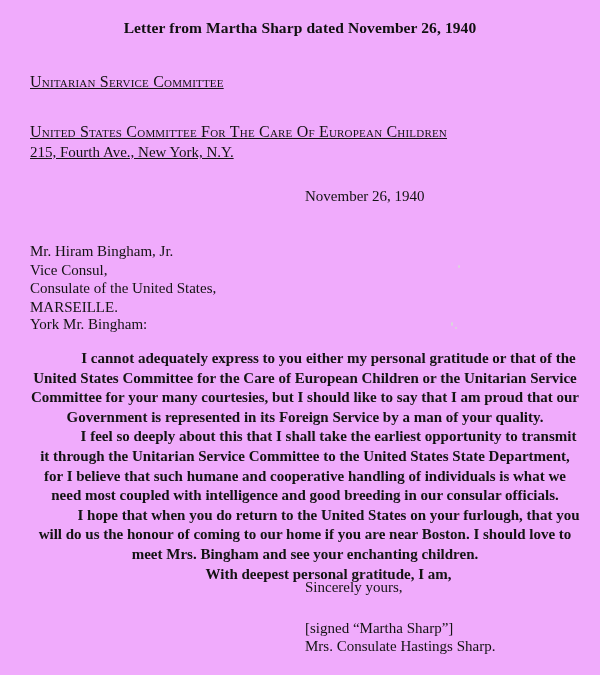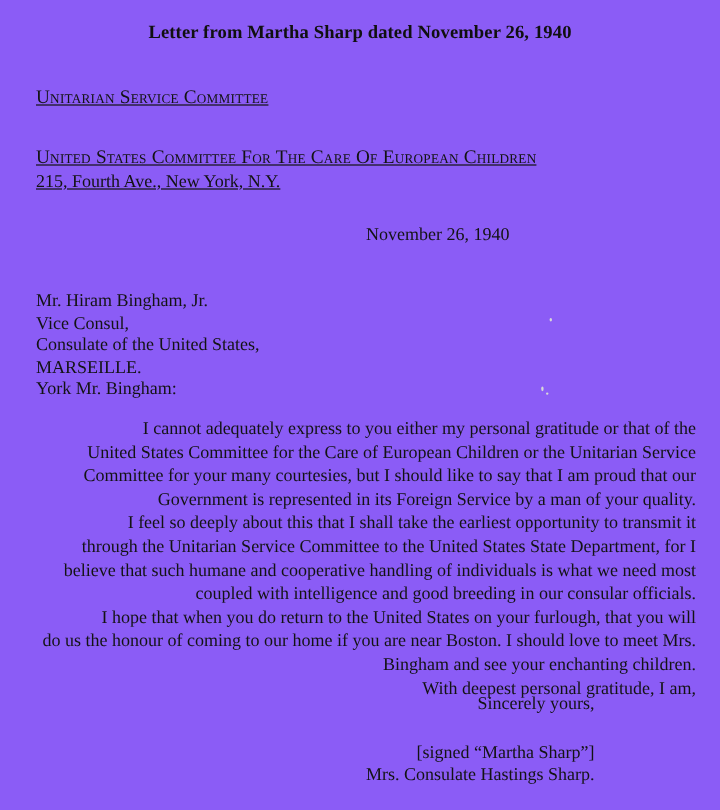--- a/index.html
+++ b/index.html
@@ -12,21 +12,21 @@
     background: #ffffff;
     font-family: "Liberation Serif", "DejaVu Serif", serif;
     color: #131313;
     overflow: hidden;
   }
 
   .page {
     position: relative;
     width: 600px;
     height: 675px;
-    background: #8b5cf6;
+    background: #f0abfc;
   }
 
   
   .doc-title {
     position: absolute;
     top: 19px;
     left: 0;
     width: 600px;
     text-align: center;
     font-size: 15.5px;
@@ -86,37 +86,38 @@
   }
 
   
   .body-block {
     position: absolute;
     left: 30px;
     top: 349px;
     width: 550px;
     font-size: 15px;
     line-height: 19.6px;
-    text-align: right;
+    text-align: center;
+    font-weight: bold;
   }
   .body-block p {
     margin: 0;
     text-indent: 47px;
   }
 
   
   .closing {
     position: absolute;
     left: 305px;
     top: 578px;
     font-size: 15px;
     line-height: 18.5px;
   }
   .closing .sig-gap { height: 22px; }
-  .closing div { white-space: nowrap; text-align: right; }
+  .closing div { white-space: nowrap; }
 
   
   .speckle {
     position: absolute;
     background: #d8d8d8;
     border-radius: 50%;
     pointer-events: none;
   }
 </style>
 </head>

